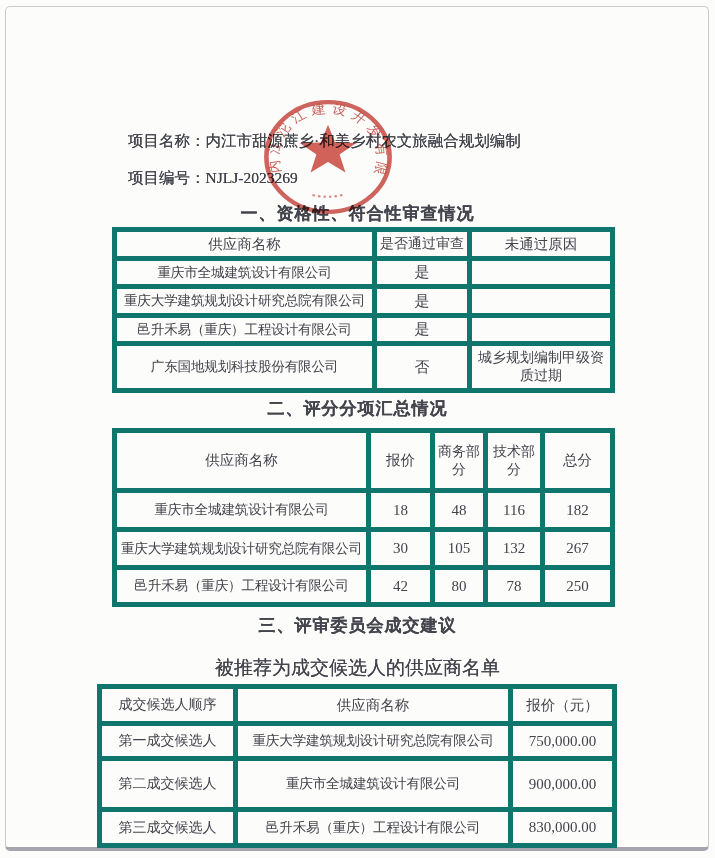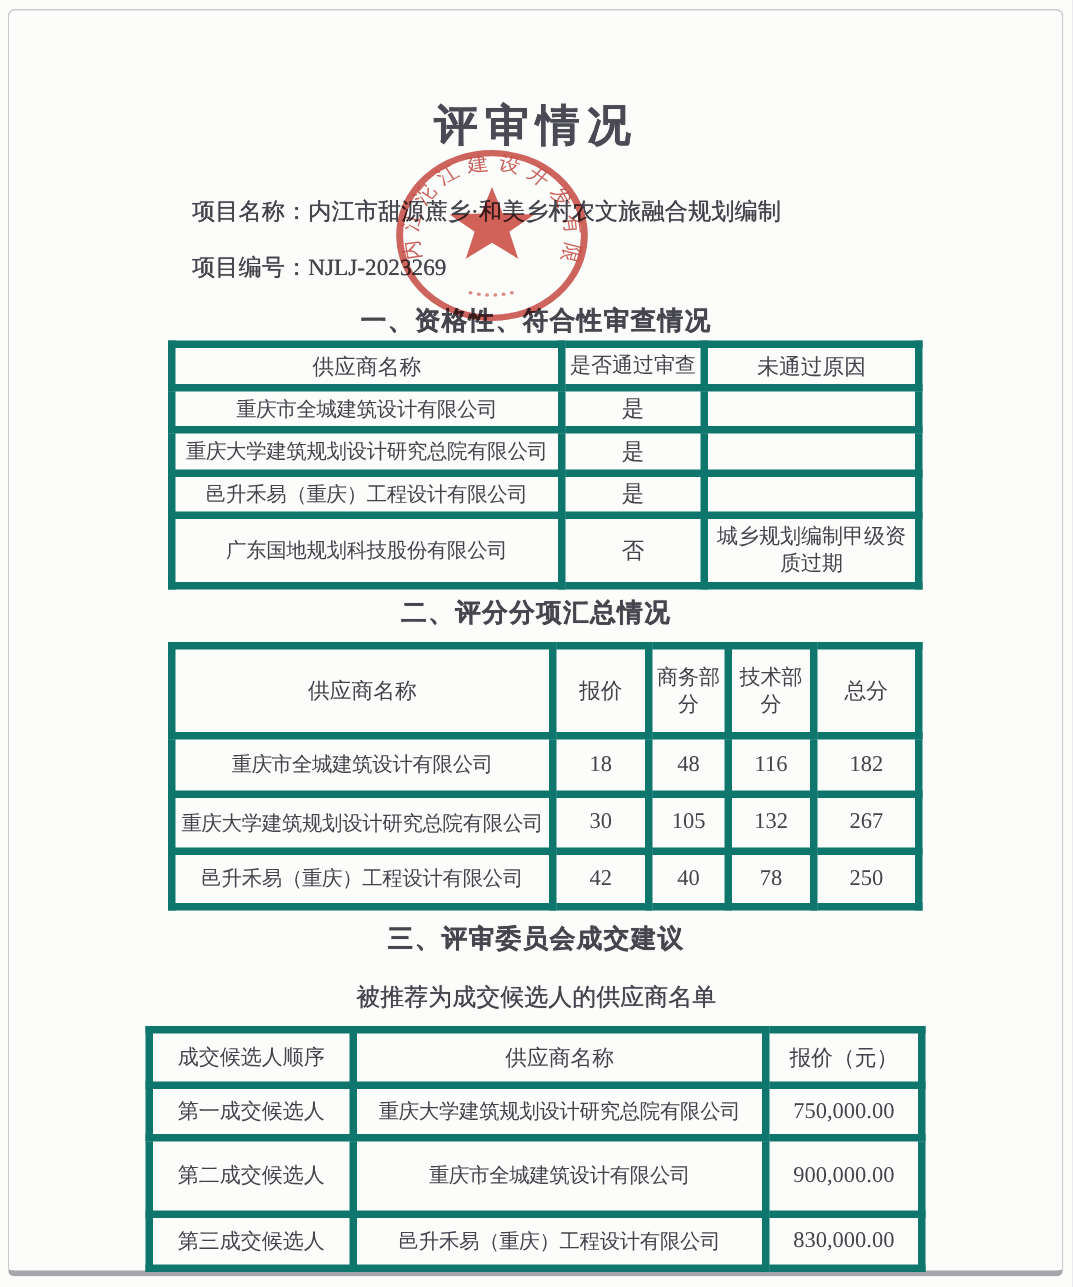--- a/index.html
+++ b/index.html
@@ -25,21 +25,21 @@
   .meta-2 { top:168px; }
   .sec-head {
     position:absolute; left:0; width:100%; text-align:center;
     font-size:17px; font-weight:bold; letter-spacing:1px; color:#45454e;
   }
   .sec-1 { top:202px; }
   .sec-2 { top:397px;font-family:Liberation Mono, monospace; }
   .sec-3 { top:614px; }
   .sub-title {
     position:absolute; top:655px; left:0; width:100%;
-    text-align:center; font-size:16px; color:#45454e;
+    text-align:center; font-size:19px; color:#45454e;
   }
   .doc-table { position:absolute; border-collapse:collapse; table-layout:fixed; }
   .doc-table td {
     border:5px solid #0f766e; text-align:center; vertical-align:middle;
     font-size:15px; padding:0 3px; color:#43434c;
   }
   .doc-table td.co { font-size:13.6px; letter-spacing:-.2px; white-space:nowrap; padding:0 1px; }
   .doc-table td.hd { font-size:14.5px; }
   .doc-table td.sm { font-size:14px; }
   #t1 { left:112px; top:227px; width:498px; }
@@ -50,21 +50,20 @@
     mix-blend-mode:multiply; opacity:.93; filter:blur(.2px);
     pointer-events:none;
   }
 </style>
 </head>
 <body>
 
 <div class="scan">
   <div class="scan-frame"></div>
 
-  <div class="doc-title ink">评审情况</div>
 
   <div class="meta-line meta-1 ink">
     <span>项目名称：</span><span>内江市甜源蔗乡·和美乡村农文旅融合规划编制</span>
   </div>
   <div class="meta-line meta-2 ink">
     <span>项目编号：</span><span>NJLJ-2023269</span>
   </div>
 
   <div class="sec-head sec-1 ink">一、资格性、符合性审查情况</div>
 
@@ -131,21 +130,21 @@
     <tr style="height:38px">
       <td class="co">重庆大学建筑规划设计研究总院有限公司</td>
       <td>30</td>
       <td>105</td>
       <td>132</td>
       <td>267</td>
     </tr>
     <tr style="height:37px">
       <td class="co">邑升禾易（重庆）工程设计有限公司</td>
       <td>42</td>
-      <td>40</td>
+      <td>80</td>
       <td>78</td>
       <td>250</td>
     </tr>
   </tbody>
     </table>
 
   <div class="sec-head sec-3 ink">三、评审委员会成交建议</div>
   <div class="sub-title ink">被推荐为成交候选人的供应商名单</div>
 
   <table class="doc-table" id="t3">

